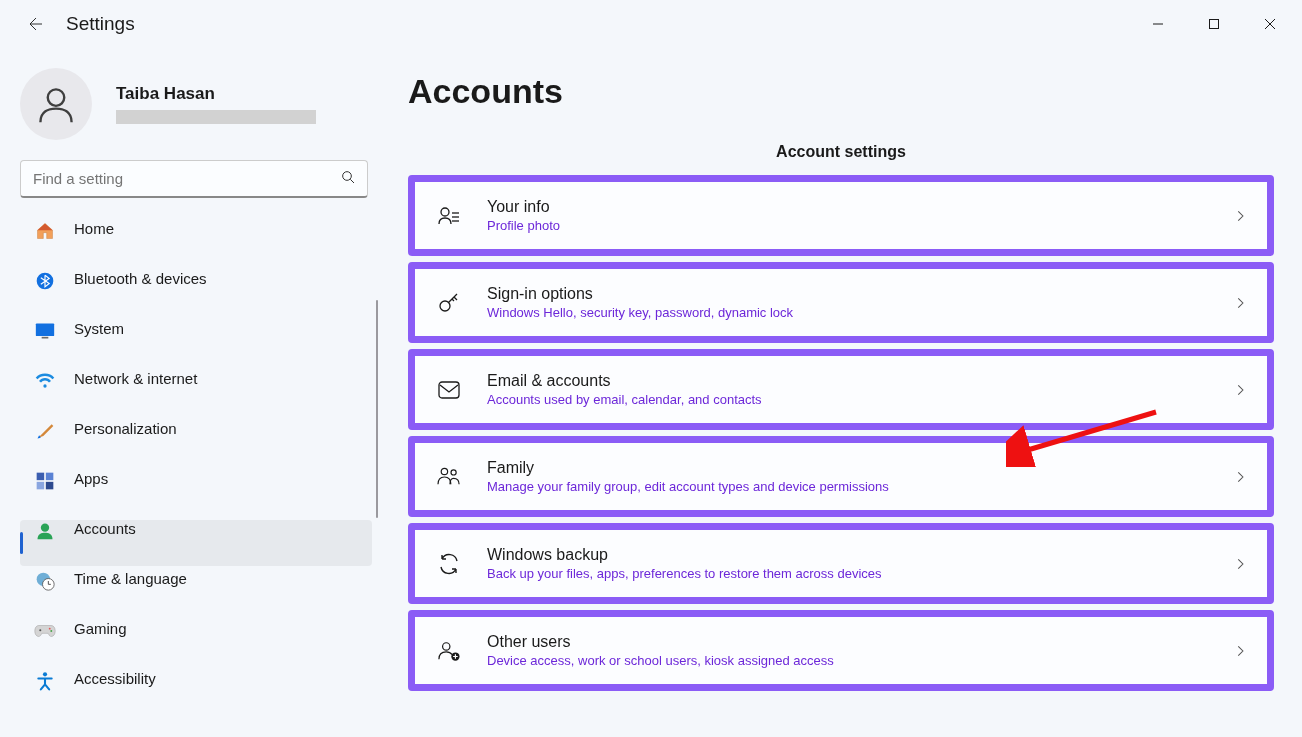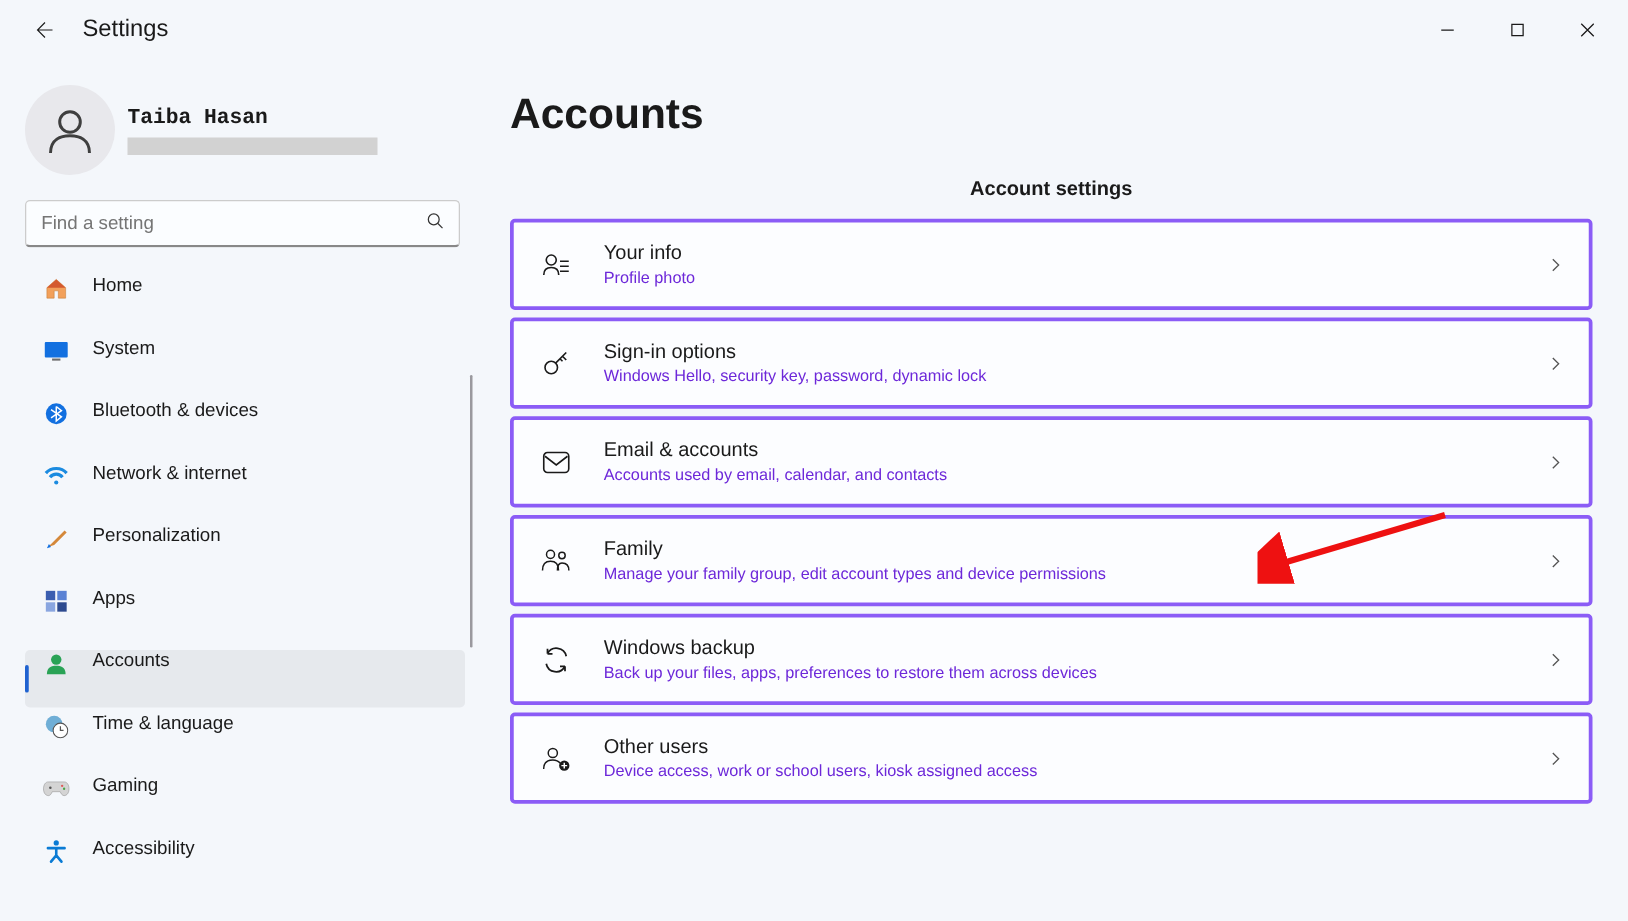--- a/index.html
+++ b/index.html
@@ -28,23 +28,22 @@
   cursor:pointer;
 }
 .content { display: flex; height: calc(737px - 48px); }
 .sidebar {
   width: 384px;
   padding: 20px 0 0 20px;
   display:flex; flex-direction:column;
   position:relative;
 }
 .profile {
-  display:flex; align-items:center; gap: 10px;
+  display:flex; align-items:center; gap: 24px;
   padding: 0 0 20px 0;
-  font-family: Liberation Mono, monospace;
 }
 .avatar {
   width: 72px; height: 72px; border-radius: 50%;
   background: #e8e8ec;
   display:flex; align-items:center; justify-content:center;
 }
 .profile-text .name { font-size: 17px; font-weight: 600; }
 .profile-text .email-mask {
   width: 200px; height: 14px; background: #d2d2d2;
   margin-top: 6px;
@@ -105,21 +104,21 @@
 .main {
   flex: 1;
   padding: 24px 28px 0 24px;
   overflow:hidden;
   position:relative;
 }
 h1.page-title { font-size: 34px; font-weight: 600; margin-bottom: 32px; }
 .section-head { font-size: 16px; font-weight: 600; margin-bottom: 14px; text-align: center; }
 .card {
   background: #fcfdff;
-  border: 3px solid #8b5cf6;
+  border: 7px solid #8b5cf6;
   border-radius: 4px;
   padding: 16px 20px;
   display:flex; align-items:center; gap: 24px;
   margin-bottom: 6px;
   cursor:pointer;
 }
 .card .card-icon {
   width: 28px; height: 28px;
   display:flex; align-items:center; justify-content:center;
 }
@@ -196,35 +195,35 @@
         <span class="icon-slot">
           <svg width="20" height="20" viewBox="0 0 24 24">
               <path d="M3 11 L12 3 L21 11 V21 H14 V14 H10 V21 H3 Z" fill="#f2a05a" stroke="#c47830" stroke-width="0.5"></path>
               <path d="M3 11 L12 3 L21 11" fill="#d45a2f"></path>
             </svg>
         </span>
         <span>Home</span>
       </div>
       <div class="nav-item">
         <span class="icon-slot">
+          <svg width="20" height="20" viewBox="0 0 24 24">
+              <circle cx="12" cy="12" r="10" fill="#1270e0"></circle>
+              <path d="M12 5 V19 L17 15 L7 8 M12 5 L17 9 L7 16" stroke="#fff" stroke-width="1.4" fill="none"></path>
+            </svg>
+        </span>
+        <span>Bluetooth &amp; devices</span>
+      </div>
+      <div class="nav-item">
+        <span class="icon-slot">
           <svg width="20" height="18" viewBox="0 0 24 20">
               <rect x="1" y="1" width="22" height="15" rx="1" fill="#1270e0"></rect>
               <rect x="8" y="17" width="8" height="2" fill="#6c6c6c"></rect>
             </svg>
         </span>
         <span>System</span>
-      </div>
-      <div class="nav-item">
-        <span class="icon-slot">
-          <svg width="20" height="20" viewBox="0 0 24 24">
-              <circle cx="12" cy="12" r="10" fill="#1270e0"></circle>
-              <path d="M12 5 V19 L17 15 L7 8 M12 5 L17 9 L7 16" stroke="#fff" stroke-width="1.4" fill="none"></path>
-            </svg>
-        </span>
-        <span>Bluetooth &amp; devices</span>
       </div>
       <div class="nav-item">
         <span class="icon-slot">
           <svg width="20" height="16" viewBox="0 0 24 18">
               <path d="M2 6 C7 0 17 0 22 6" stroke="#1b8be0" stroke-width="3" fill="none"></path>
               <path d="M6 10 C9 6 15 6 18 10" stroke="#1b8be0" stroke-width="3" fill="none"></path>
               <circle cx="12" cy="15" r="2" fill="#1b8be0"></circle>
             </svg>
         </span>
         <span>Network &amp; internet</span>

